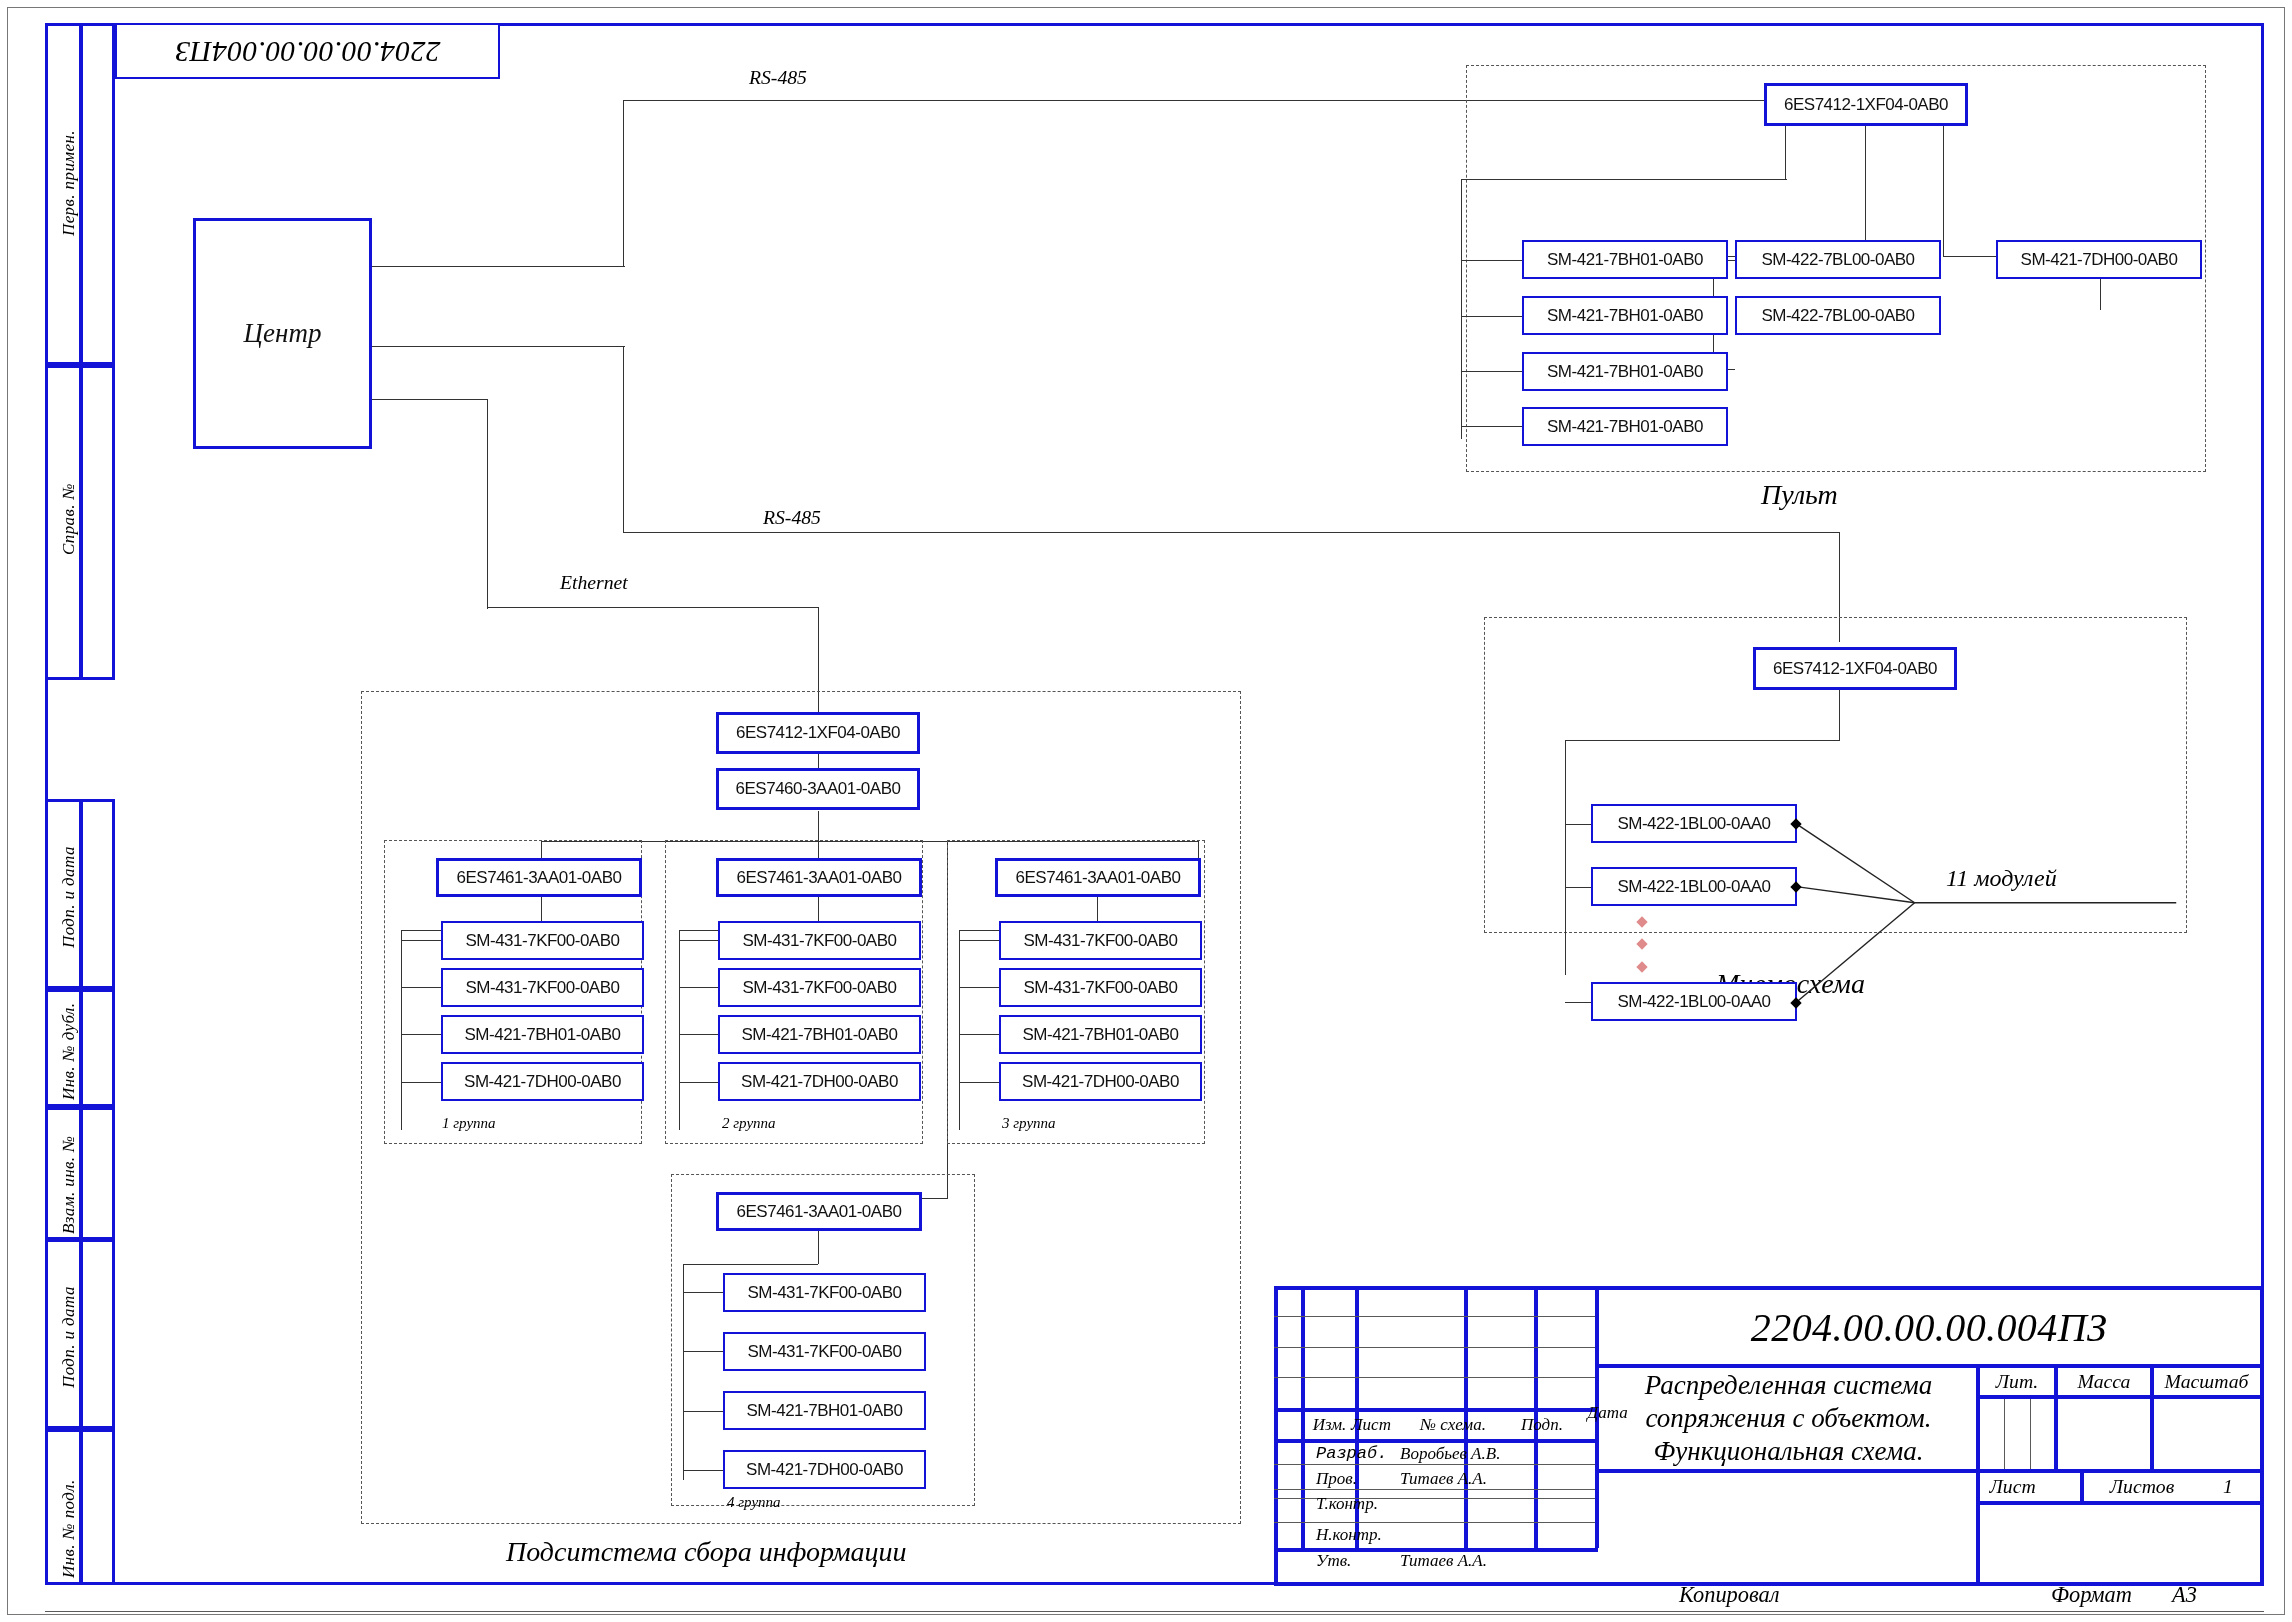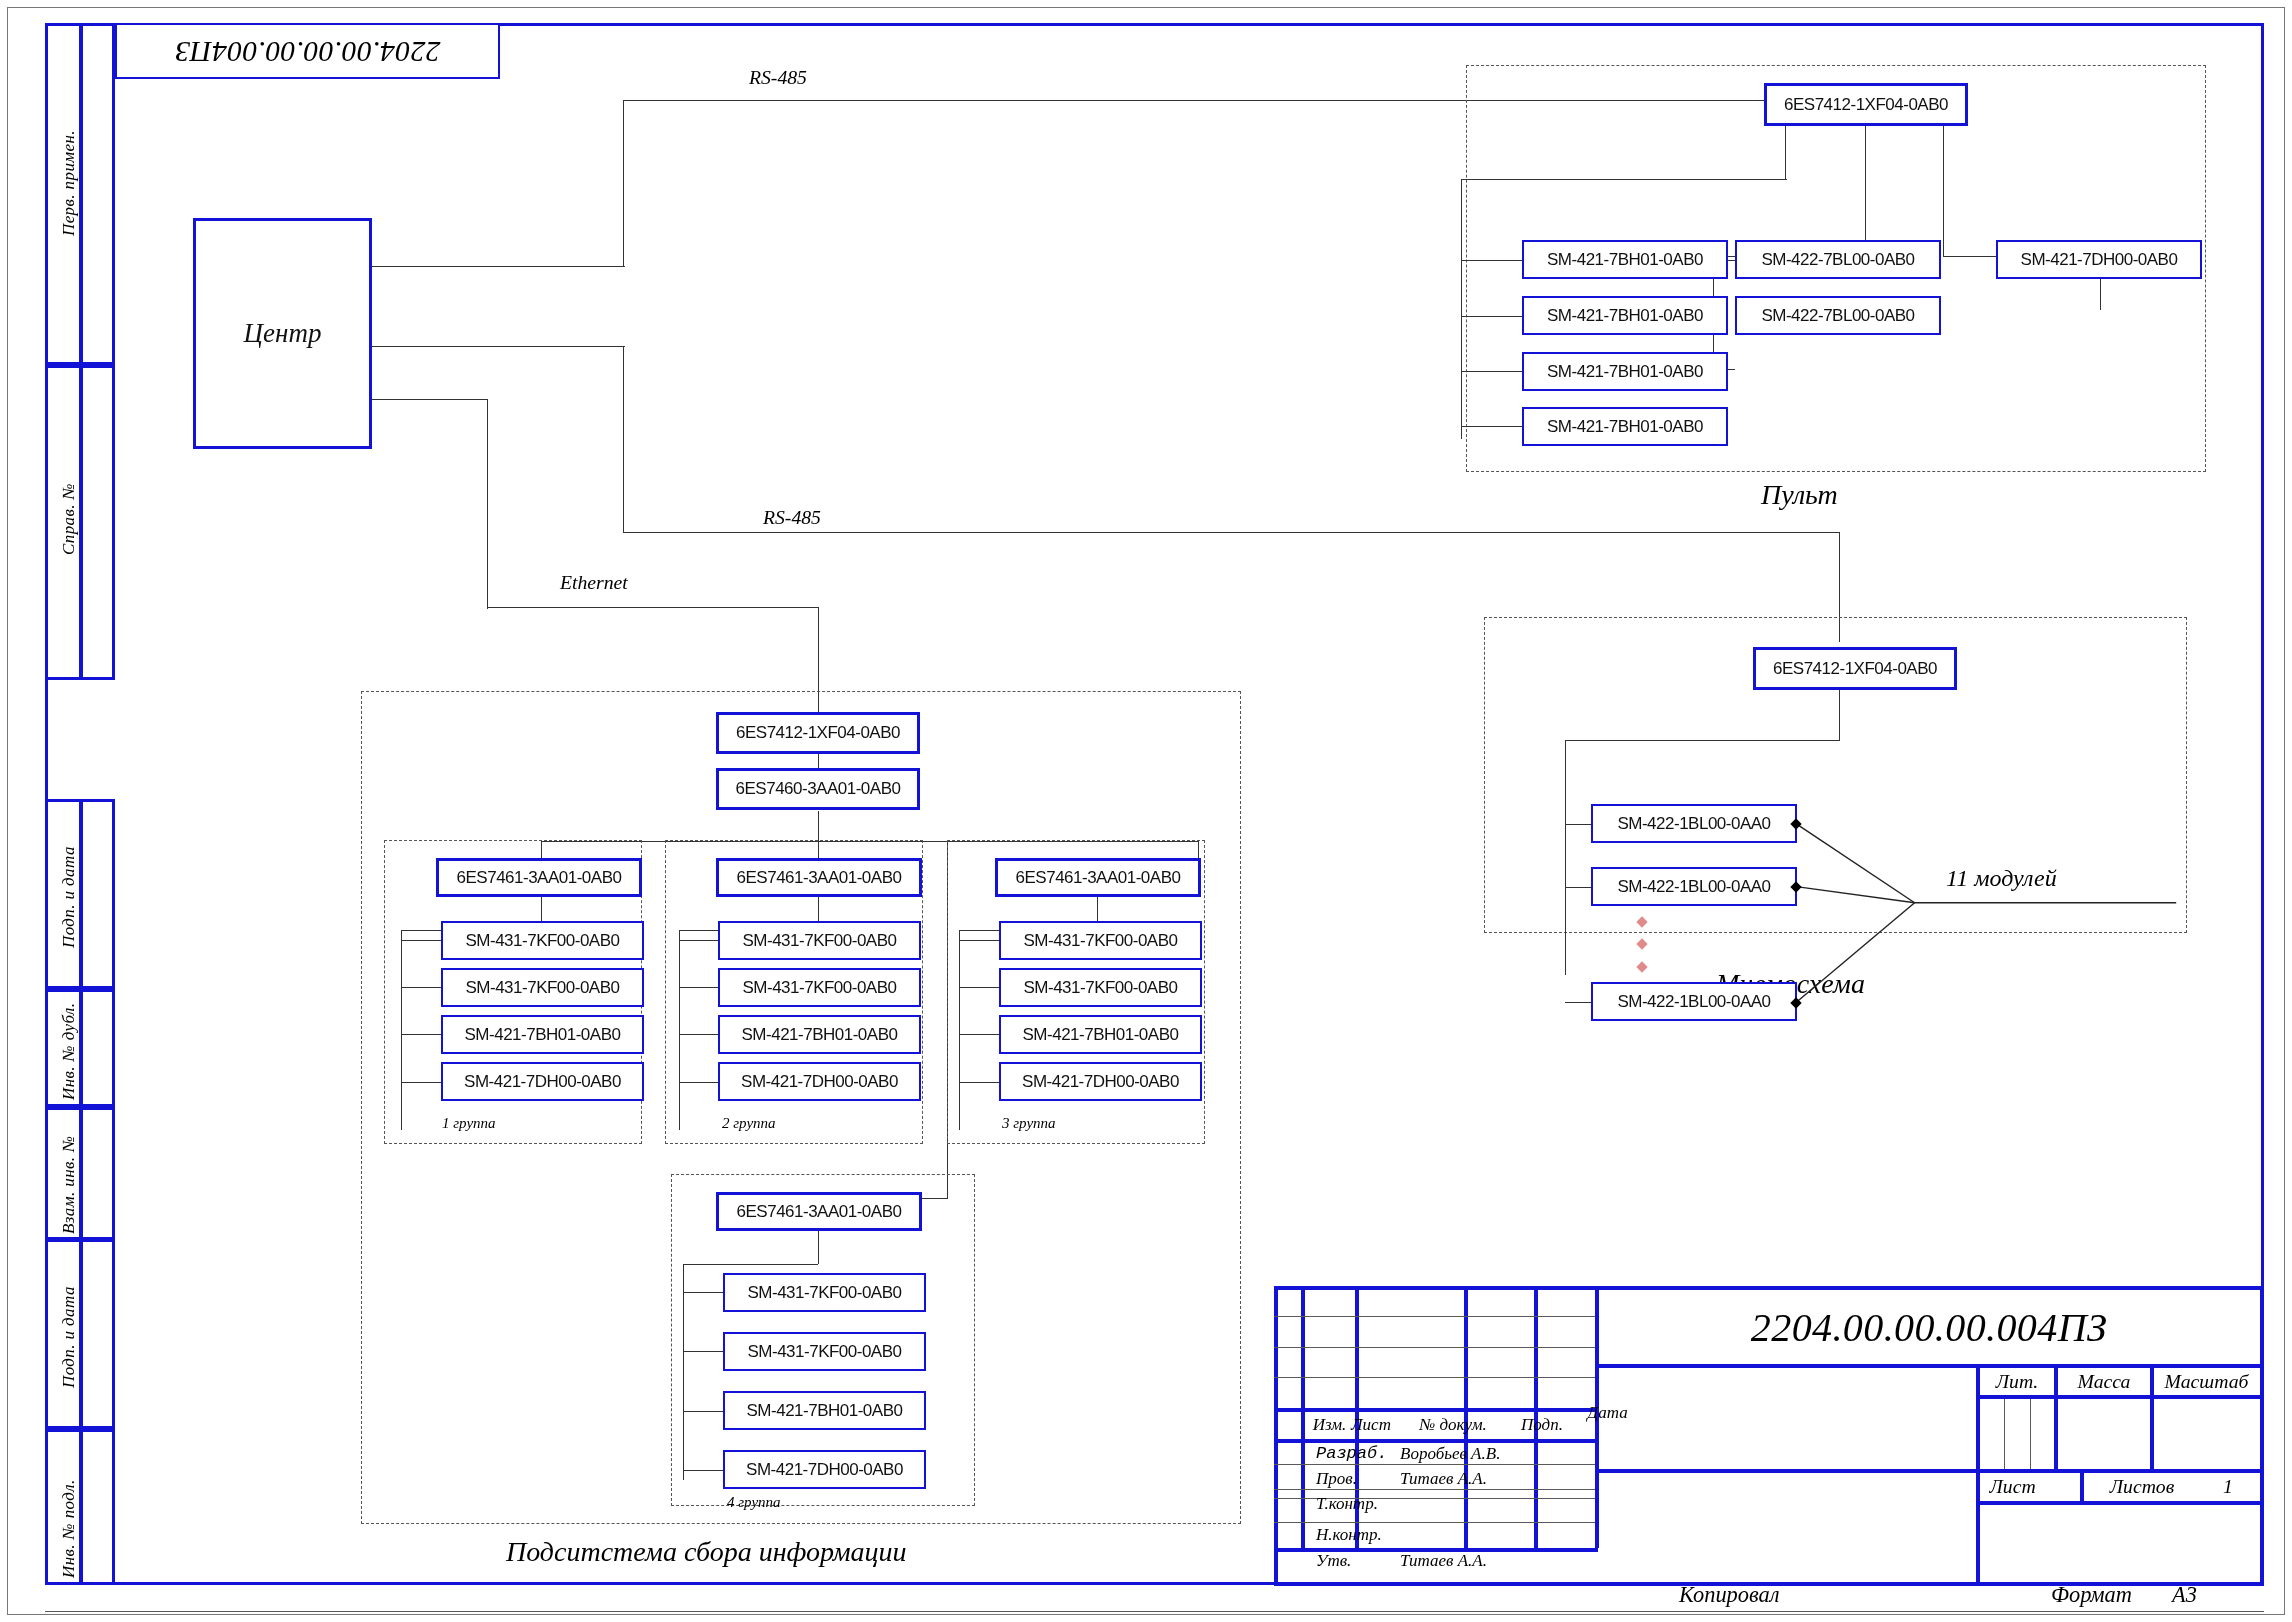--- a/index.html
+++ b/index.html
@@ -294,21 +294,21 @@
 
   <div class="tb-t" style="left:0;top:178px;width:321px;height:1.3px;"></div>
   <div class="tb-t" style="left:0;top:203px;width:321px;height:1.3px;"></div>
   <div class="tb-t" style="left:0;top:212px;width:321px;height:1.3px;"></div>
   <div class="tb-t" style="left:0;top:236px;width:321px;height:1.3px;"></div>
   <div class="tb-t" style="left:0;top:262px;width:321px;height:1.3px;"></div>
   <div class="tb-l" style="left:0;top:262px;width:324px;height:3.6px;"></div>
 
   <div class="tb-cell c-ctr f15" style="left:0;top:125px;width:27px;height:28px;">Изм.</div>
   <div class="tb-cell c-ctr f15" style="left:30px;top:125px;width:50px;height:28px;">Лист</div>
-  <div class="tb-cell c-ctr f15" style="left:84px;top:125px;width:106px;height:28px;">№ докум.</div>
+  <div class="tb-cell c-ctr f15" style="left:84px;top:125px;width:106px;height:28px;">№ схема.</div>
   <div class="tb-cell c-ctr f15" style="left:193px;top:125px;width:66px;height:28px;">Подп.</div>
   <div class="tb-cell c-ctr f15" style="left:263px;top:113px;width:57px;height:28px;">Дата</div>
 
   <div class="tb-cell c-left f15" style="left:0;top:157px;width:81px;height:21.5px;font-family:Liberation Mono, monospace;">Разраб.</div>
   <div class="tb-cell c-left f15" style="left:84px;top:157px;width:106px;height:21.5px;">Воробьев А.В.</div>
 
   <div class="tb-cell c-left f15" style="left:0;top:182px;width:81px;height:21.5px;">Пров.</div>
   <div class="tb-cell c-left f15" style="left:84px;top:182px;width:106px;height:21.5px;">Титаев А.А.</div>
 
   <div class="tb-cell c-left f15" style="left:0;top:207px;width:81px;height:21.5px;">Т.контр.</div>
@@ -321,20 +321,27 @@
   <div class="tb-cell c-left f15" style="left:84px;top:238px;width:106px;height:21.5px;"></div>
 
   <div class="tb-cell c-left f15" style="left:0;top:262px;width:81px;height:25px;">Утв.</div>
   <div class="tb-cell c-left f15" style="left:84px;top:262px;width:106px;height:25px;">Титаев А.А.</div>
 
   <div class="tb-l" style="left:324px;top:78px;width:665px;height:3.6px;"></div>
   <div class="tb-cell c-ctr f46" style="left:324px;top:5.4px;width:662px;height:73px;">2204.00.00.00.004ПЗ</div>
 
   <div class="tb-l" style="left:702px;top:78px;width:3.6px;height:218px;"></div>
   <div class="tb-l" style="left:324px;top:183px;width:382px;height:3.6px;"></div>
+  <div style="position:absolute;left:330px;top:82px;width:369px;height:100px;
+              display:flex;flex-direction:column;justify-content:center;align-items:center;
+              font-family:'Liberation Serif','DejaVu Serif',serif;font-style:italic;font-size:27px;line-height:33px;">
+    <div>Распределенная система</div>
+    <div>сопряжения с объектом.</div>
+    <div>Функциональная схема.</div>
+  </div>
 
   <div class="tb-l" style="left:706px;top:109px;width:284px;height:3.6px;"></div>
   <div class="tb-l" style="left:780px;top:78px;width:3.6px;height:35px;"></div>
   <div class="tb-l" style="left:876px;top:78px;width:3.6px;height:35px;"></div>
   <div class="tb-cell c-ctr f18" style="left:706px;top:81px;width:74px;height:29px;">Лит.</div>
   <div class="tb-cell c-ctr f18" style="left:784px;top:81px;width:92px;height:29px;">Масса</div>
   <div class="tb-cell c-ctr f18" style="left:879px;top:81px;width:107px;height:29px;">Масштаб</div>
 
   <div class="tb-t" style="left:730px;top:113px;width:1.3px;height:71px;"></div>
   <div class="tb-t" style="left:756px;top:113px;width:1.3px;height:71px;"></div>

